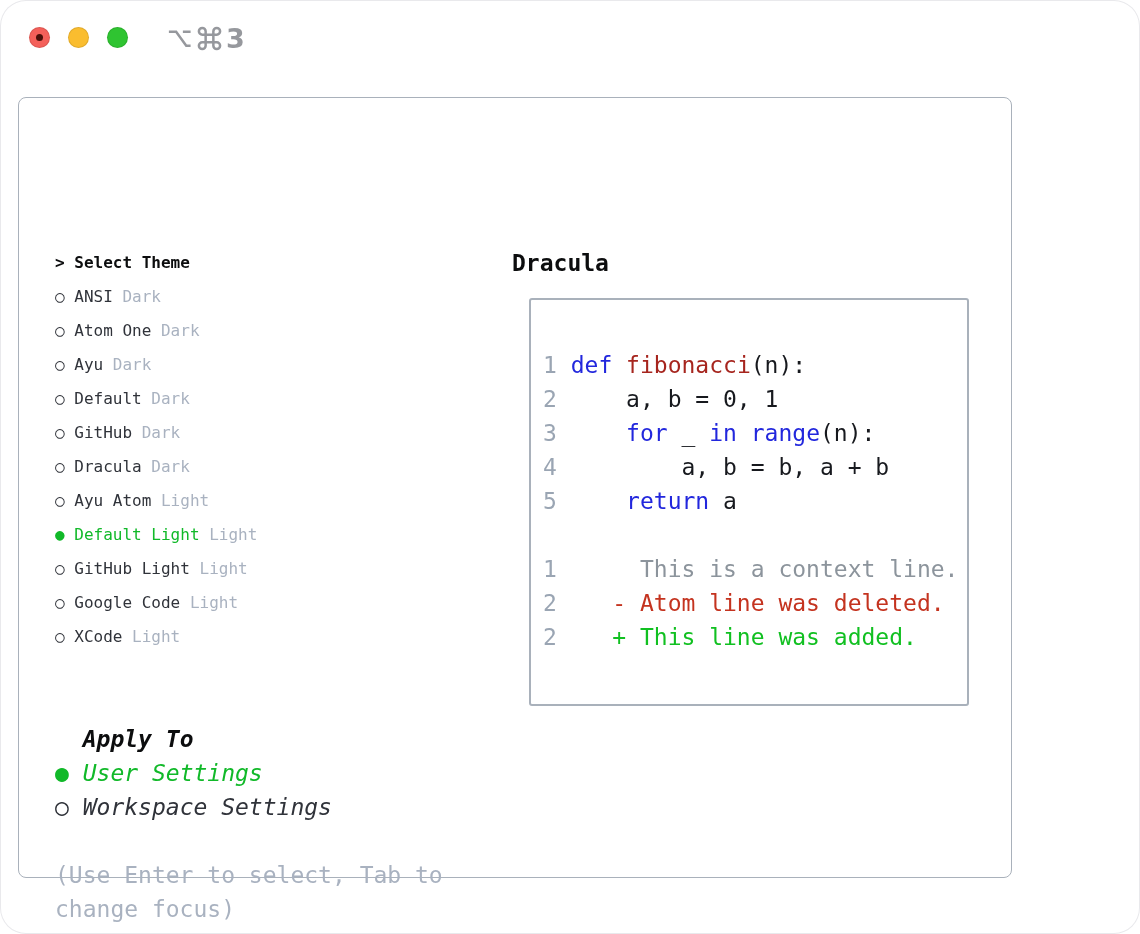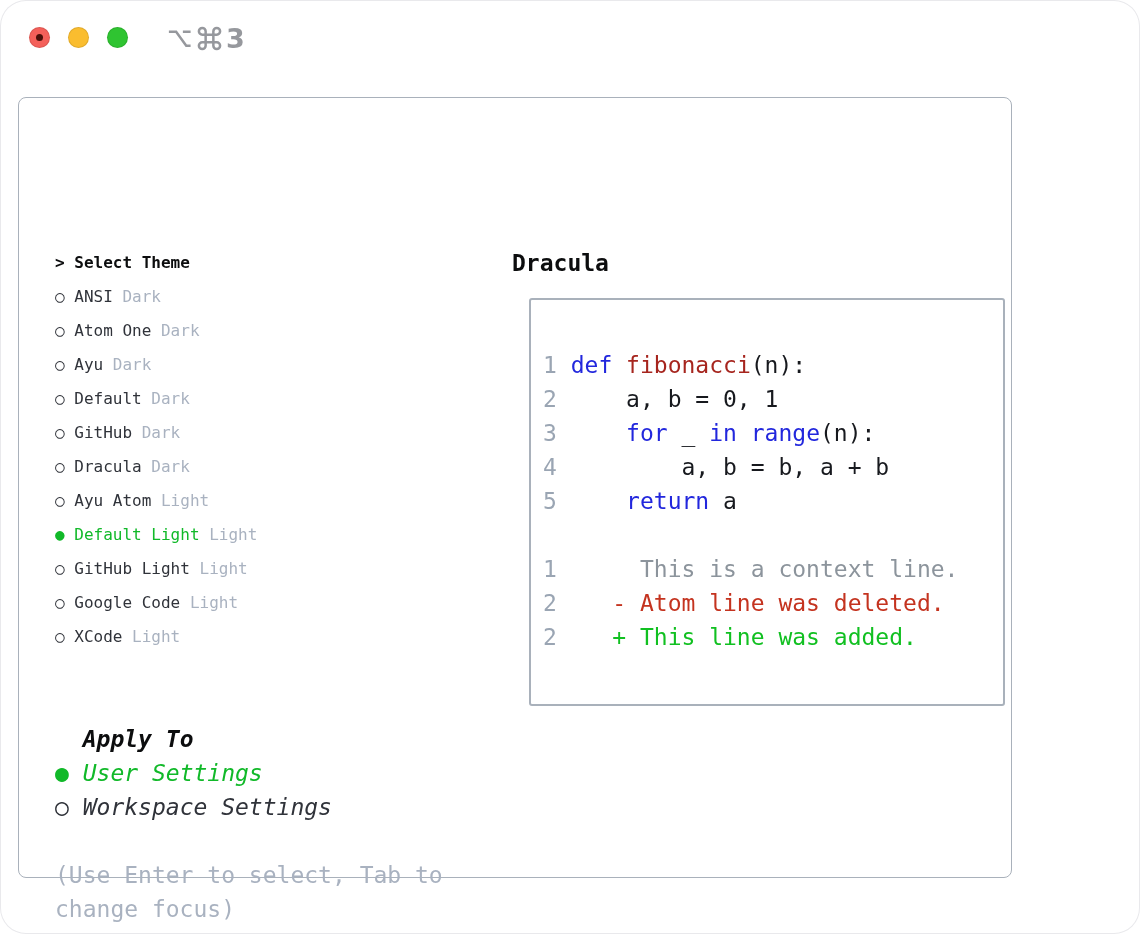--- a/index.html
+++ b/index.html
@@ -39,21 +39,21 @@
   .sel { color: #11b929; }
   .suffix { color: #a9b2c0; text-align: right; }
   .apply-block { position: absolute; left: 36px; top: 624px;
                  font-size: 23px; line-height: 34px; color: #30333a; font-style: italic; }
   .apply-title { font-weight: bold; color: #0c0d0e; }
   .hint-block { position: absolute; left: 36px; top: 760px;
                 font-size: 23px; line-height: 34px; color: #a9b2c0; }
   
   .preview-title { position: absolute; left: 493px; top: 148px; height: 34px;
                    line-height: 34px; font-size: 23px; font-weight: bold; color: #0c0d0e; }
-  .preview-box { position: absolute; left: 510px; top: 200px; width: 476px; height: 408px;
+  .preview-box { position: absolute; left: 510px; top: 200px; width: 440px; height: 408px;
                  border: 2px solid #a9b1bb; border-radius: 3px; background: #ffffff; }
   .preview-code { position: absolute; left: 12px; top: 48px;
                   font-size: 23px; line-height: 34px; }
   .pline { height: 34px; }
   .c-num   { color: #9aa5b3; }
   .c-kw    { color: #2227dd; }
   .c-fn    { color: #a6251e; }
   .c-plain { color: #17191e; }
   .c-ctx   { color: #8c949c; }
   .c-del   { color: #c4331f; }

